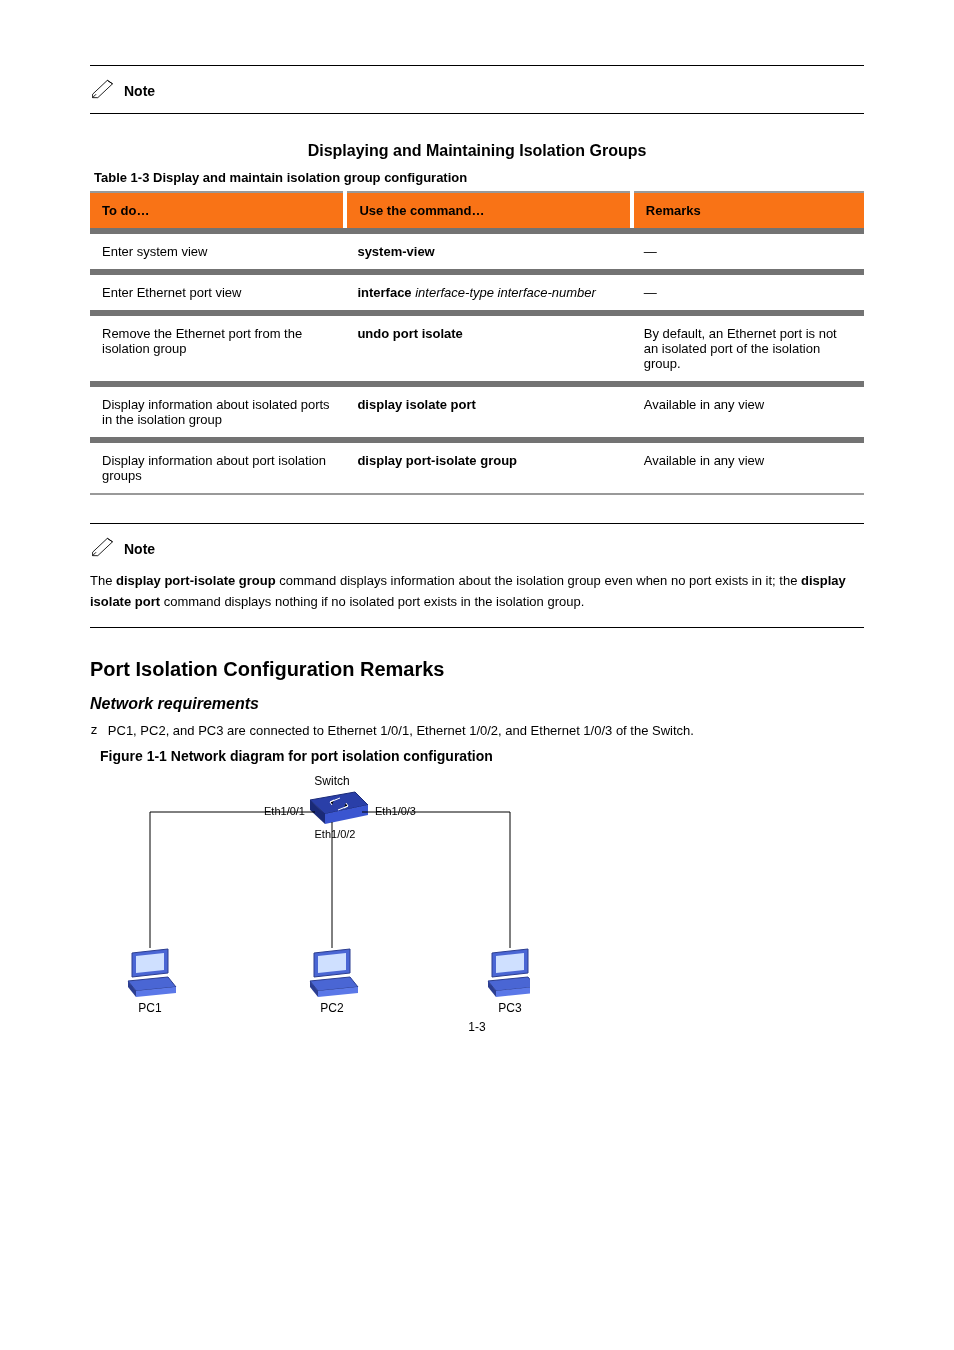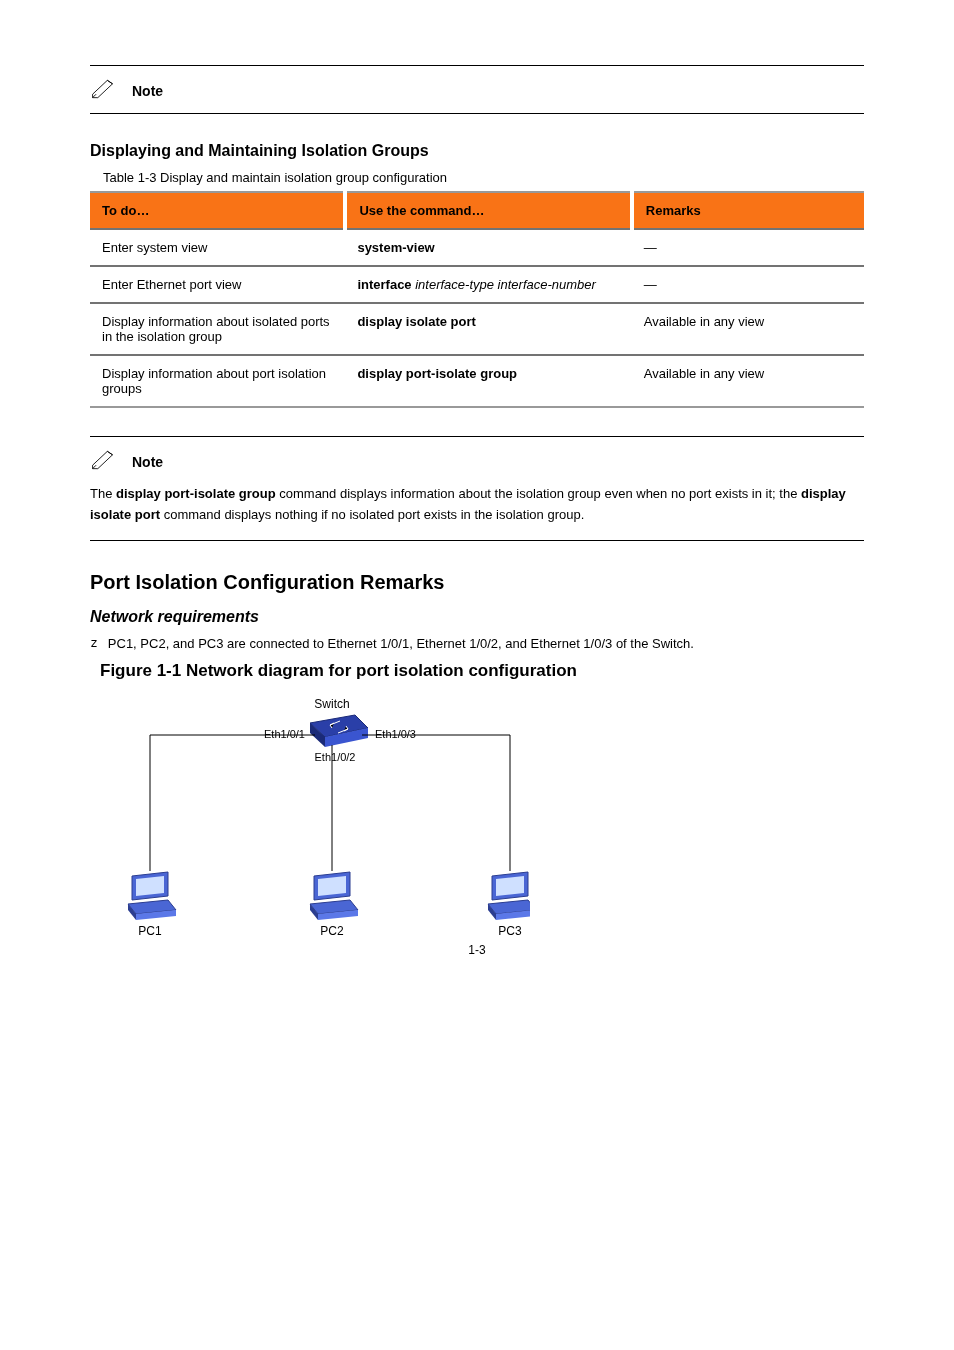--- a/index.html
+++ b/index.html
@@ -1,48 +1,48 @@
 <!DOCTYPE html>
 <html><head>
 <meta charset="utf-8">
 <style>
   * { box-sizing: border-box; margin: 0; padding: 0; }
   html, body { width: 954px; height: 1350px; font-family: Arial, sans-serif; font-size: 13px; color: #000; background: #fff; }
   .page { padding: 40px 90px 40px 90px; }
   .top-rule { border-top: 1px solid #000; margin: 25px 0 12px 0; }
-  .note-row { display: flex; align-items: center; gap: 16px; margin: 8px 0 10px 0; }
+  .note-row { display: flex; align-items: center; gap: 8px; margin: 8px 0 10px 0; }
   .note-icon { width: 26px; height: 22px; }
   .note-label { font-weight: bold; font-size: 14px; }
   .note-body { font-size: 13px; line-height: 1.6; margin: 6px 0 14px 0; }
   .btm-rule { border-top: 1px solid #000; margin: 10px 0 28px 0; }
 
-  h2.sec { font-size: 16px; font-weight: bold; margin: 18px 0 10px 0; }
-  .tbl-caption { font-weight: normal; font-size: 13px; margin: 8px 0 6px 13px; }
+  h2.sec { font-size: 16px; font-weight: bold; margin: 18px 0 10px 0; text-align: center; }
+  .tbl-caption { font-weight: bold; font-size: 13px; margin: 8px 0 6px 4px; }
 
   table.cmd { width: 100%; border-collapse: collapse; border-top: 2px solid #999; border-bottom: 2px solid #999; }
   table.cmd th { background: #f97316; font-weight: bold; text-align: left; padding: 10px 12px; border-right: 4px solid #fff; }
   table.cmd th:last-child { border-right: none; }
-  table.cmd td { padding: 10px 12px; border-top: 2px solid #737373; vertical-align: top; font-size: 13px; }
+  table.cmd td { padding: 10px 12px; border-top: 6px solid #737373; vertical-align: top; font-size: 13px; }
   table.cmd td.cmdcell { font-weight: bold; }
   table.cmd td.cmdcell .arg { font-style: italic; font-weight: normal; }
   table.cmd col.c1 { width: 33%; }
   table.cmd col.c2 { width: 37%; }
   table.cmd col.c3 { width: 30%; }
 
   .note-body b { font-weight: bold; }
 
   
   .hr2 { border-top: 1px solid #000; margin: 28px 0 12px 0; }
 
   h1.cfg { font-size: 20px; font-weight: bold; margin: 30px 0 14px 0; }
   h2.sub { font-size: 16px; font-weight: bold; margin: 14px 0 10px 0; font-style: italic; }
   .bullet { display: flex; gap: 10px; margin: 4px 0 8px 0; font-size: 13px; }
   .bullet .b { font-family: monospace; line-height: 1; }
 
-  .fig-caption { font-weight: bold; font-size: 17px; margin: 10px 0 12px 10px; }
+  .fig-caption { font-weight: bold; font-size: 14px; margin: 10px 0 6px 10px; }
   .diagram { display: block; margin: 6px 0 0 10px; }
 
   .pagenum { text-align: center; font-size: 12px; }
 
   svg text { fill: #000; }
 </style>
 </head>
 <body>
 
 <div class="page">
@@ -79,20 +79,25 @@
     <tbody>
       <tr>
         <td>Enter system view</td>
         <td class="cmdcell"><span>system-view</span><span class="arg"></span></td>
         <td>—</td>
       </tr>
       <tr>
         <td>Enter Ethernet port view</td>
         <td class="cmdcell"><span>interface </span><span class="arg">interface-type interface-number</span></td>
         <td>—</td>
+      </tr>
+      <tr>
+        <td>Remove the Ethernet port from the isolation group</td>
+        <td class="cmdcell"><span>undo port isolate</span><span class="arg"></span></td>
+        <td>By default, an Ethernet port is not an isolated port of the isolation group.</td>
       </tr>
       <tr>
         <td>Display information about isolated ports in the isolation group</td>
         <td class="cmdcell"><span>display isolate port</span><span class="arg"></span></td>
         <td>Available in any view</td>
       </tr>
       <tr>
         <td>Display information about port isolation groups</td>
         <td class="cmdcell"><span>display port-isolate group</span><span class="arg"></span></td>
         <td>Available in any view</td>

